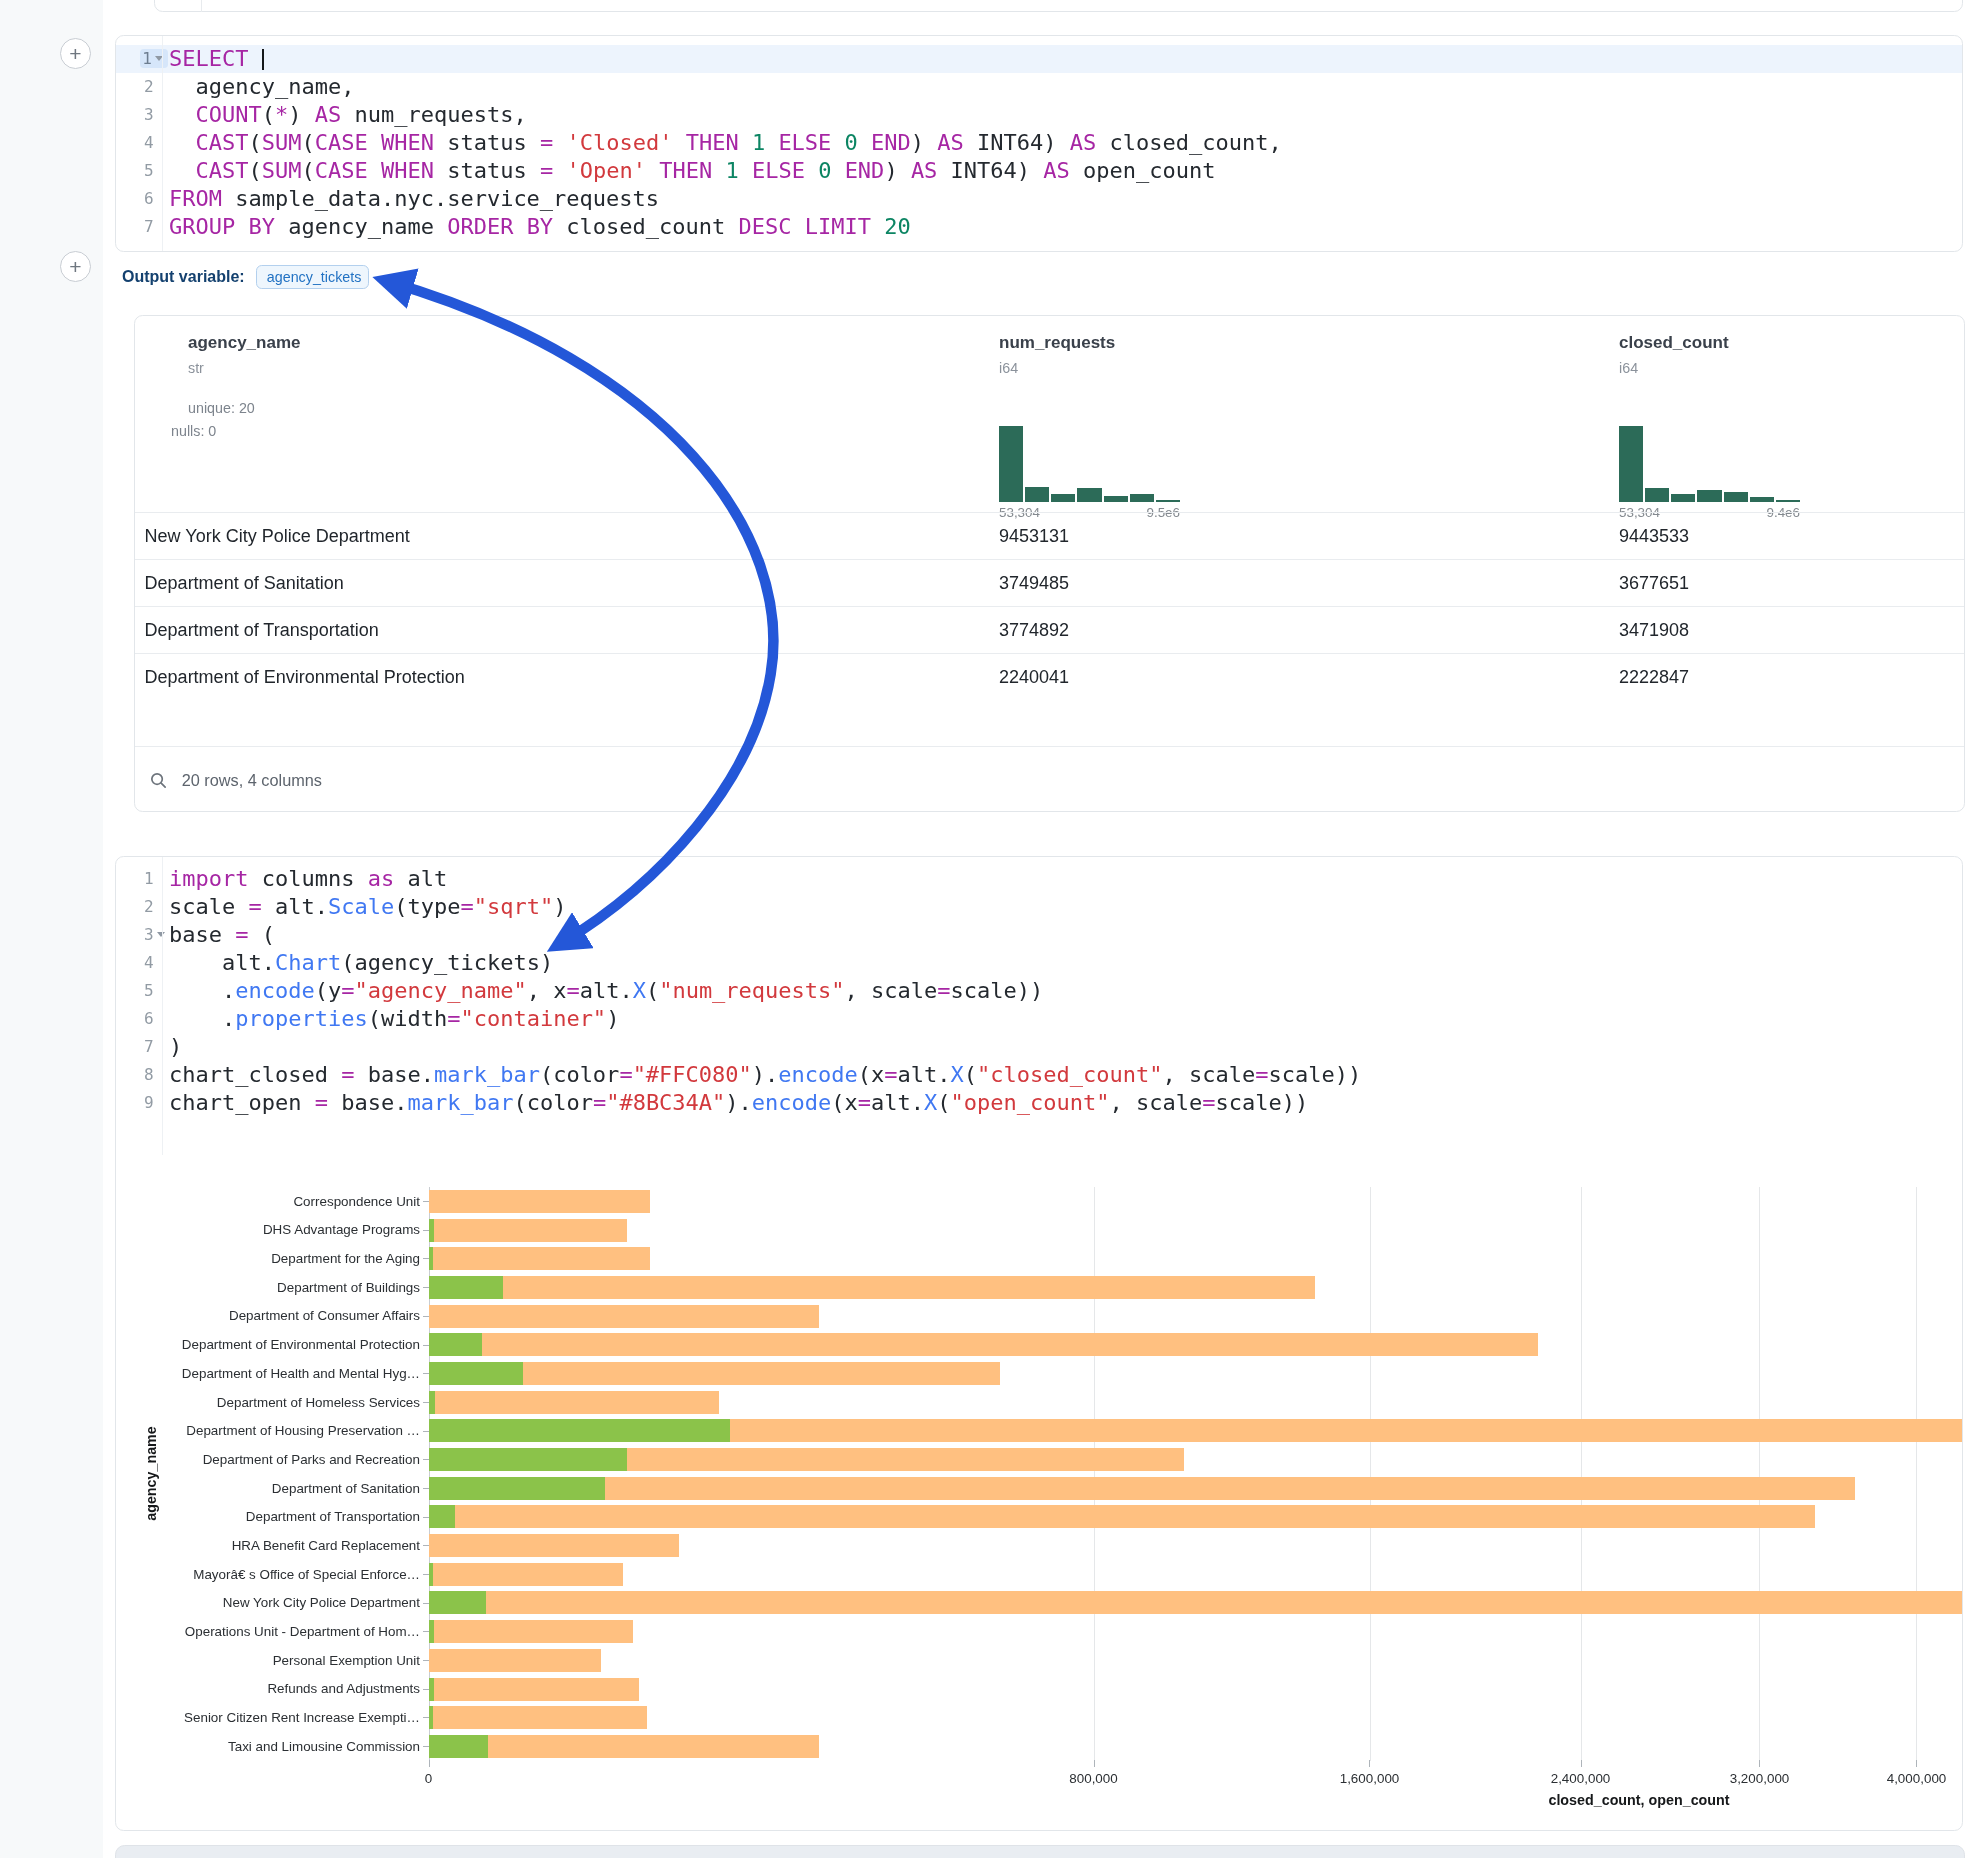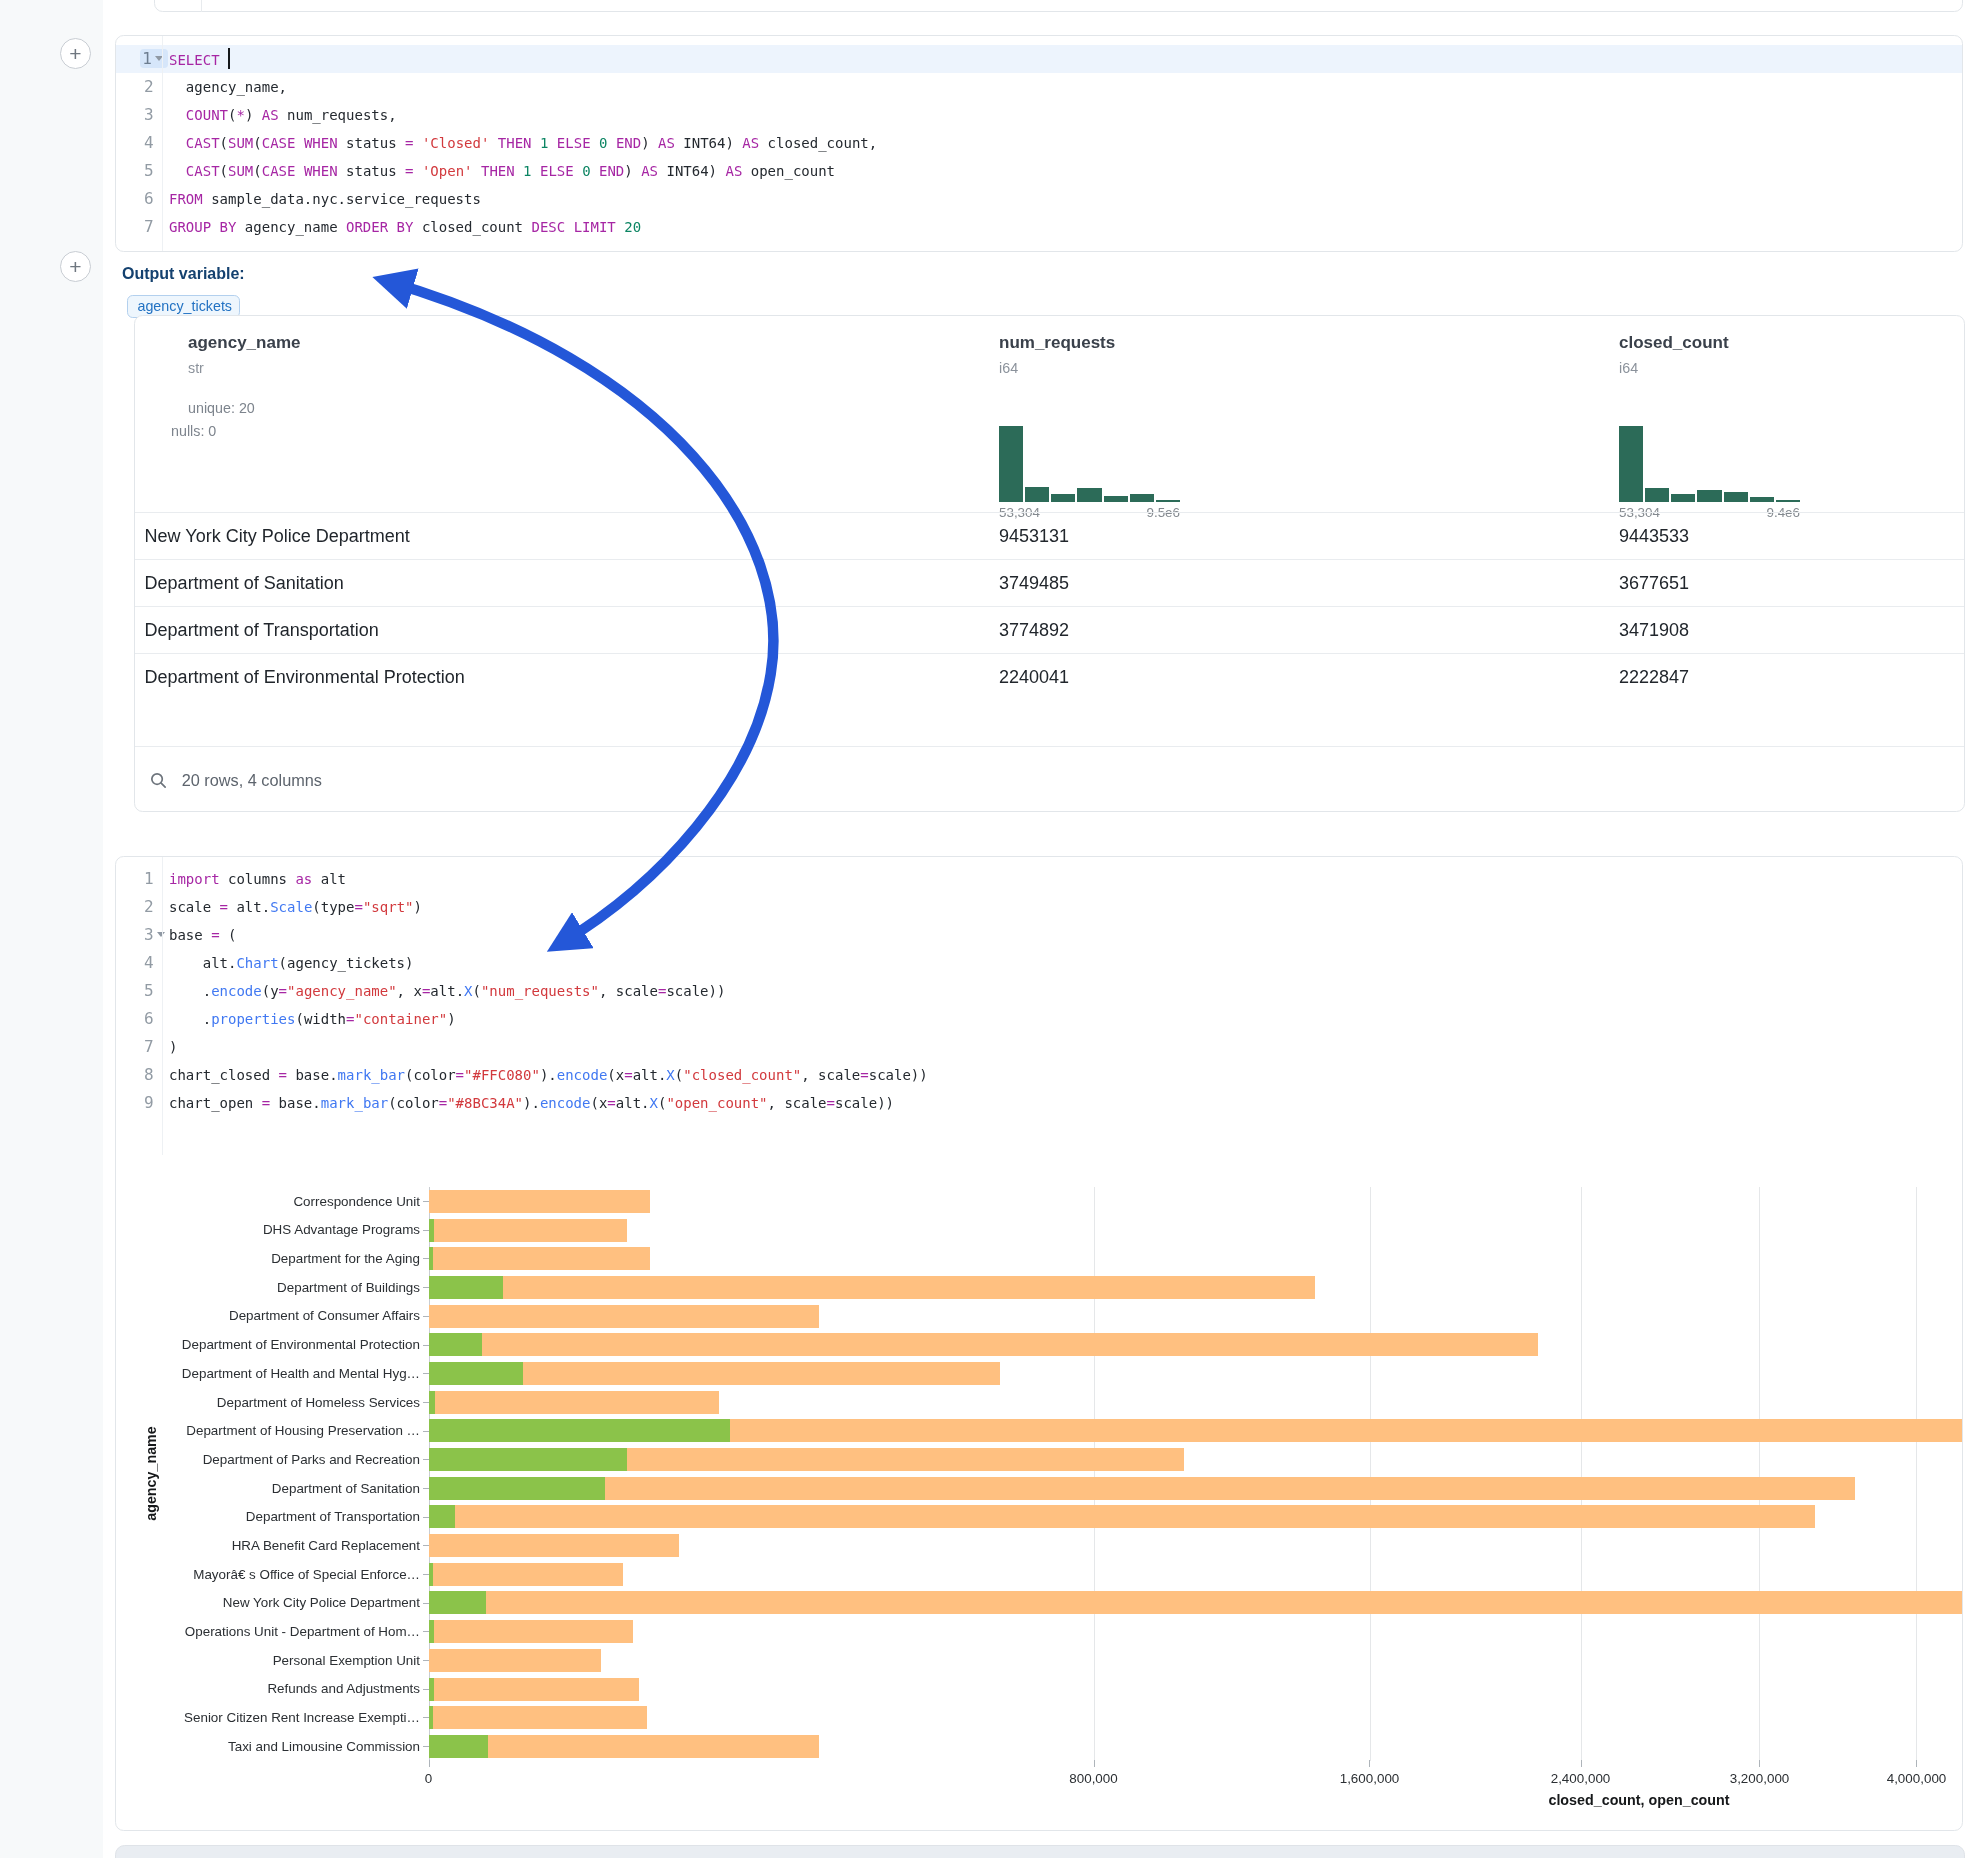--- a/index.html
+++ b/index.html
@@ -27,27 +27,27 @@
   .py-gutter-sep{position:absolute;left:46px;top:0;height:298px;width:1px;background:#eef1f4;}
   .code-row{display:flex;height:28px;align-items:center;}
   .code-row.hl{background:#edf4fd;}
   .gutter{width:52px;flex:none;display:flex;justify-content:flex-end;}
   .gnum{display:inline-flex;align-items:center;font-family:"DejaVu Sans Mono",monospace;
         font-size:16px;color:#929ba4;}
   .gnum.chip{background:#d6e6fa;border-radius:3.8px;padding:0 1.9px;color:#6d7d90;}
   .caret-box{width:14.3px;display:flex;justify-content:center;}
   .caret{width:0;height:0;border-left:4.3px solid transparent;border-right:4.3px solid transparent;
          border-top:5.3px solid #8f98a3;}
-  .code{font-family:"DejaVu Sans Mono",monospace;font-size:14px;white-space:pre;margin-left:1px;}
+  .code{font-family:"DejaVu Sans Mono",monospace;font-size:22px;white-space:pre;margin-left:1px;}
   .tok-pl{color:#24292f;} .tok-kw{color:#a626a4;} .tok-op{color:#a626a4;}
   .tok-fn{color:#4078f2;} .tok-str{color:#d2393d;} .tok-num{color:#0c8563;}
   .cursor{display:inline-block;width:1.9px;height:21px;background:#15181b;vertical-align:-3.8px;}
 
   
-  .output-row{position:absolute;left:122px;top:265px;display:flex;align-items:center;gap:11.5px;flex-direction:column;}
+  .output-row{position:absolute;left:122px;top:265px;display:flex;align-items:center;gap:11.5px;}
   .ov-label{font-size:16px;font-weight:bold;color:#14416f;}
   .pill{display:inline-block;max-width:113px;overflow:hidden;white-space:nowrap;background:#eef6fd;
         border:1px solid #b3d0ee;border-radius:5.7px;color:#2272c3;font-size:14.3px;padding:2.9px 9.6px;cursor:pointer;}
 
   
   .table-card{position:absolute;left:134px;top:315px;width:1831px;height:497px;background:#fff;
               border:1px solid #e2e6ea;border-radius:8.6px;overflow:hidden;}
   .t-head{position:absolute;top:0;left:0;right:0;height:196px;}
   .col-name{position:absolute;top:17px;font-size:17px;font-weight:bold;color:#3a414b;}
   .col-type{position:absolute;top:44px;font-size:14.3px;color:#8b929b;}

